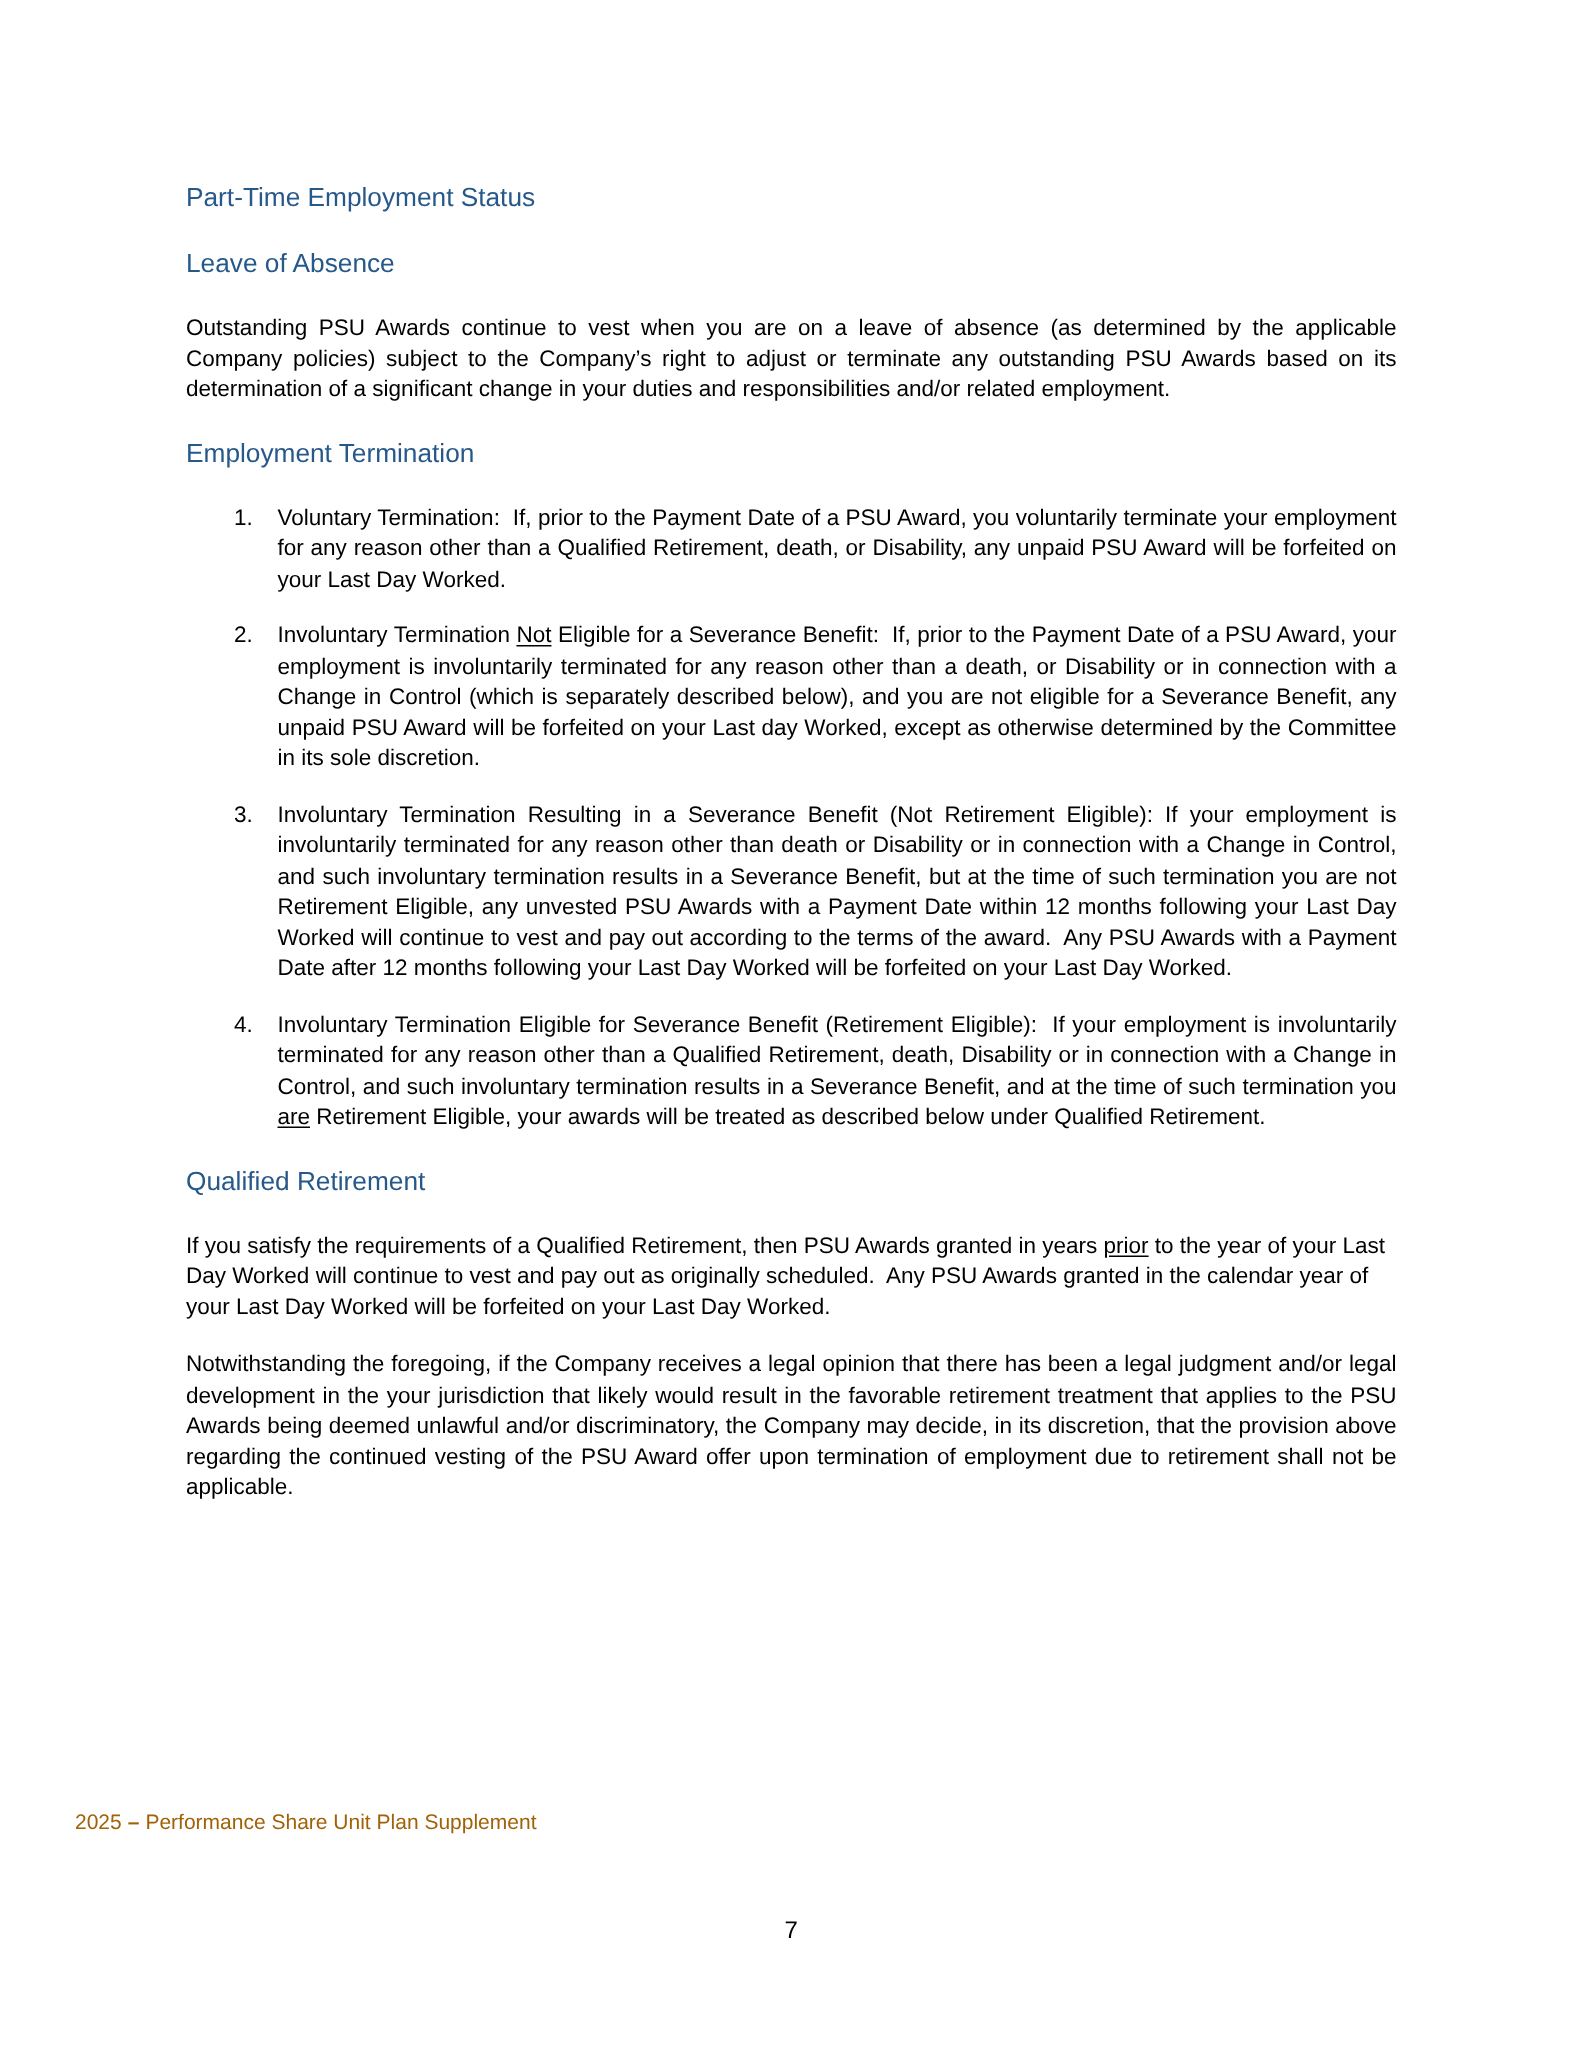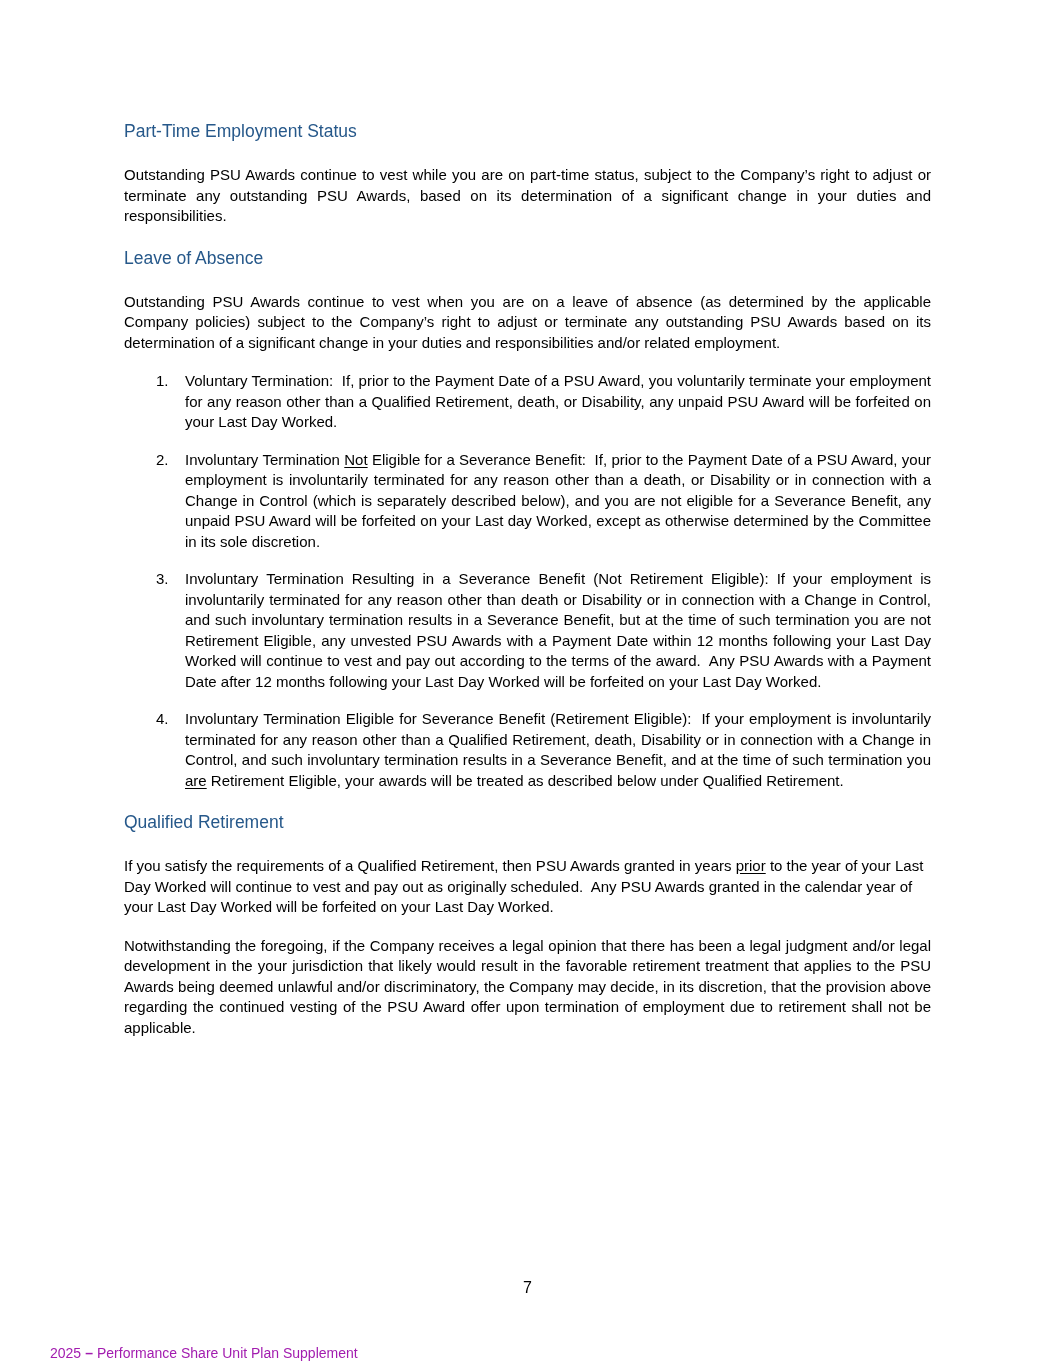--- a/index.html
+++ b/index.html
@@ -42,24 +42,24 @@
     margin: 0 0 17px 0;
     font-size: 15px;
     line-height: 20.5px;
   }
   .li-num { flex: 0 0 29px; }
   .li-text { flex: 1; text-align: justify; }
   .u { text-decoration: underline; text-underline-offset: 2px; text-align: center; }
   .footer-left {
     position: absolute;
     left: 50px;
-    top: 1345px;
+    top: 1206px;
     font-size: 14px;
     line-height: 17px;
-    color: #a21caf;
+    color: #a16207;
     white-space: nowrap;
   }
   .footer-dash { font-weight: 700; margin: 0 4px; }
   .page-number {
     position: absolute;
     top: 1278px;
     left: 0;
     width: 100%;
     text-align: center;
     font-size: 16px;
@@ -67,25 +67,25 @@
     color: #000000;
   }
 </style>
 </head>
 <body>
 
 <div class="page">
   <div class="content">
 
     <h2 class="doc-heading first">Part-Time Employment Status</h2>
-    <p class="doc-para">Outstanding PSU Awards continue to vest while you are on part-time status, subject to the Company’s right to adjust or terminate any outstanding PSU Awards, based on its determination of a significant change in your duties and responsibilities.</p>
 
     <h2 class="doc-heading">Leave of Absence</h2>
     <p class="doc-para">Outstanding PSU Awards continue to vest when you are on a leave of absence (as determined by the applicable Company policies) subject to the Company’s right to adjust or terminate any outstanding PSU Awards based on its determination of a significant change in your duties and responsibilities and/or related employment.</p>
 
+    <h2 class="doc-heading">Employment Termination</h2>
 
     <div class="numbered-list">
 
       <div class="li">
         <span class="li-num">1.</span>
         <span class="li-text">Voluntary Termination:&nbsp; If, prior to the Payment Date of a PSU Award, you voluntarily terminate your employment for any reason other than a Qualified Retirement, death, or Disability, any unpaid PSU Award will be forfeited on your Last Day Worked.</span>
       </div>
 
       <div class="li">
         <span class="li-num">2.</span>

